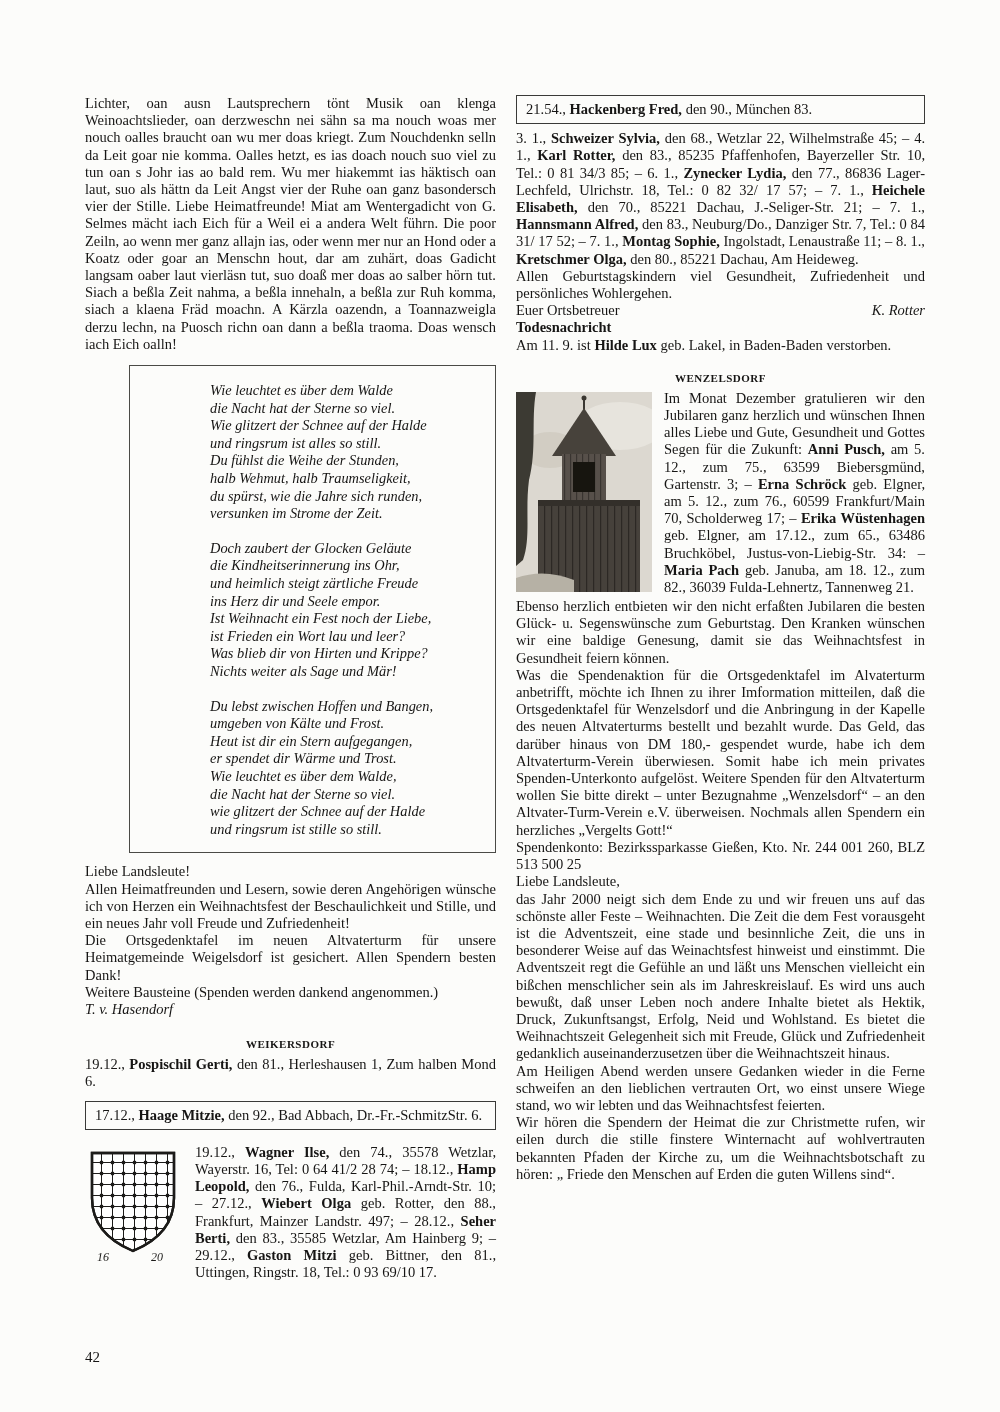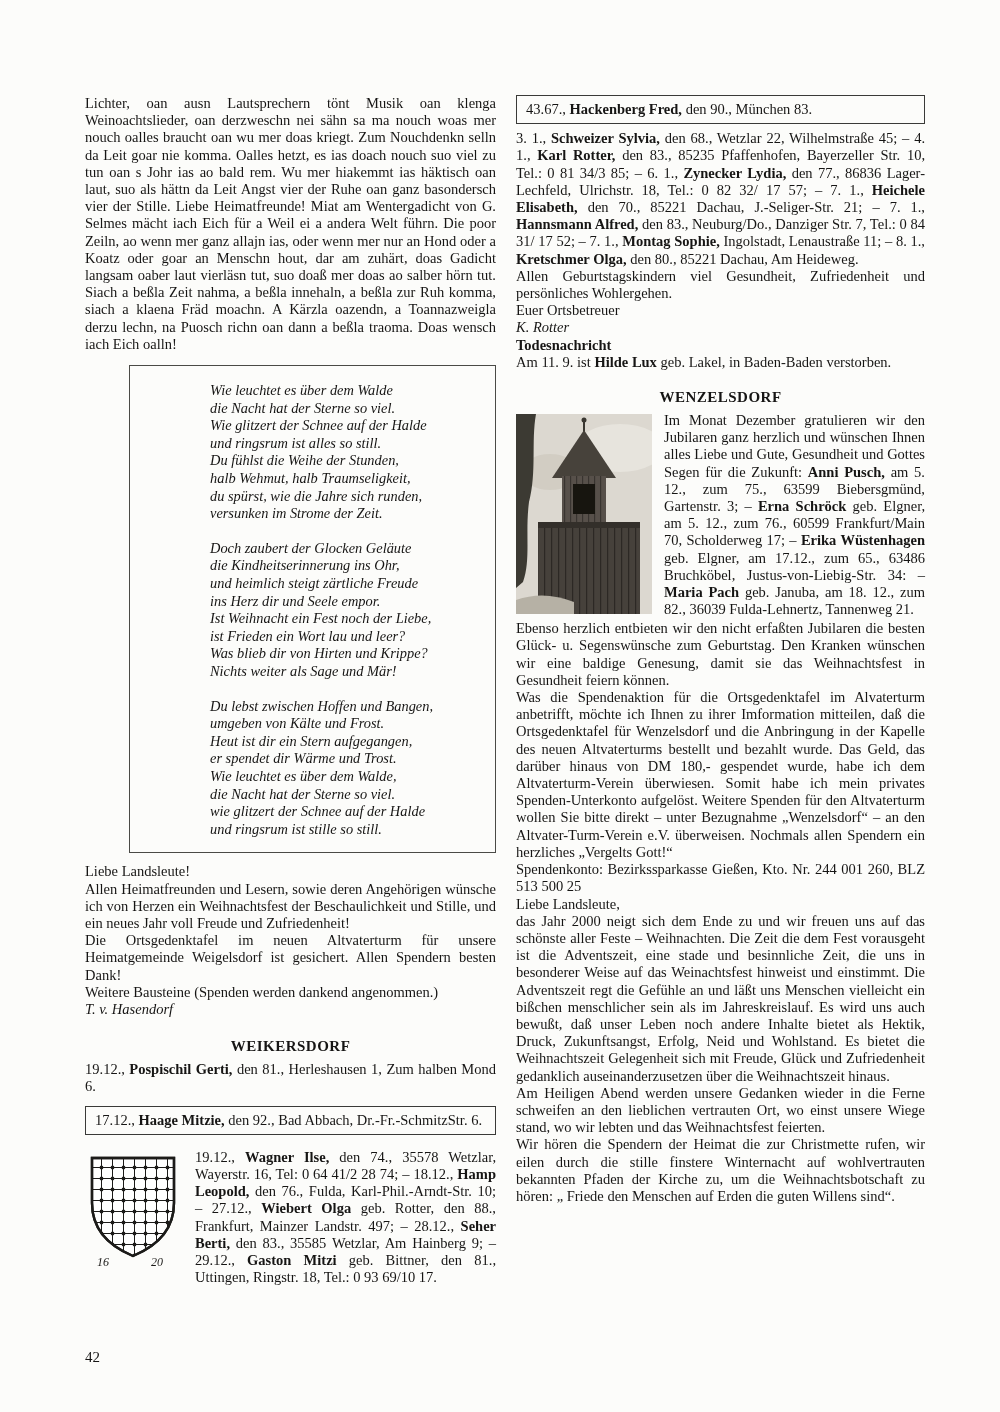--- a/index.html
+++ b/index.html
@@ -11,38 +11,38 @@
     padding:95px 75px 0 85px;
   }
   .columns { display:flex; gap:20px; }
   .col { width:412px; }
   .col-right { width:410px; }
 
   p.body-text, div.body-text {
     font-size:14.5px; line-height:17.2px; text-align:justify;
   }
   .section-title {
-    font-size:15px; font-weight:bold; text-align:center;
+    font-size:11px; font-weight:bold; text-align:center;
     letter-spacing:0.5px; margin:20px 0 6px 0;
   }
   .entry-box {
     border:1.5px solid #3a3a38; padding:5px 9px; margin:10px 0 6px 0;
     background:#fcfcfa;
   }
   .poem-box {
     border:1px solid #4a4a46; margin-top:12px; padding:16px 10px 14px 80px;margin-left:44px;
   }
   .poem-stanza {
     font-style:italic; font-size:14.4px; line-height:17.6px;
     white-space:pre-line; margin-bottom:17px;
   }
   .poem-stanza:last-child { margin-bottom:0; }
   .closing { margin-top:10px; }
   .signature { font-style:italic; text-align:right; padding-right:8px; }
-  .signoff-row { display:flex; justify-content:space-between; font-size:14.5px; line-height:17.2px;flex-direction:column; }
+  .signoff-row { display:flex; justify-content:space-between; font-size:14.5px; line-height:17.2px; }
   .signoff-name { font-style:italic; }
   .bold-line { font-weight:bold; }
   .crest-float { float:left; margin:2px 14px 4px 0; }
   .photo-float { float:left; margin:2px 12px 2px 0; }
   .clearfix::after { content:""; display:block; clear:both; }
   .page-number {
     position:absolute; left:85px; bottom:46px; font-size:15px;
   } .mt14 { margin-top:14px; } .mt16 { margin-top:0; }
 </style>
 </head>
@@ -115,21 +115,21 @@
             <text x="66" y="115" font-size="12" font-style="italic" fill="#1c1b19">20</text>
           </svg>
         </span>
         <span><span>19.12., </span><span style="font-weight: bold;">Wagner Ilse,</span><span> den 74., 35578 Wetzlar, Wayerstr. 16, Tel: 0 64 41/2 28 74; – 18.12., </span><span style="font-weight: bold;">Hamp Leopold,</span><span> den 76., Fulda, Karl-Phil.-Arndt-Str. 10; – 27.12., </span><span style="font-weight: bold;">Wiebert Olga</span><span> geb. Rotter, den 88., Frankfurt, Mainzer Landstr. 497; – 28.12., </span><span style="font-weight: bold;">Seher Berti,</span><span> den 83., 35585 Wetzlar, Am Hainberg 9; – 29.12., </span><span style="font-weight: bold;">Gaston Mitzi</span><span> geb. Bittner, den 81., Uttingen, Ringstr. 18, Tel.: 0 93 69/10 17.</span></span>
       </div>
 
     </section>
 
     <section class="col col-right">
 
-      <div class="entry-box body-text" style="margin-top:0;"><span>43.67., </span><span style="font-weight: bold;">Hackenberg Fred,</span><span> den 90., München 83.</span></div>
+      <div class="entry-box body-text" style="margin-top:0;"><span>21.54., </span><span style="font-weight: bold;">Hackenberg Fred,</span><span> den 90., München 83.</span></div>
 
       <p class="body-text mt16"><span>3. 1., </span><span style="font-weight: bold;">Schweizer Sylvia,</span><span> den 68., Wetzlar 22, Wilhelmstraße 45; – 4. 1., </span><span style="font-weight: bold;">Karl Rotter,</span><span> den 83., 85235 Pfaffenhofen, Bayerzeller Str. 10, Tel.: 0 81 34/3 85; – 6. 1., </span><span style="font-weight: bold;">Zynecker Lydia,</span><span> den 77., 86836 Lager-Lechfeld, Ulrichstr. 18, Tel.: 0 82 32/ 17 57; – 7. 1., </span><span style="font-weight: bold;">Heichele Elisabeth,</span><span> den 70., 85221 Dachau, J.-Seliger-Str. 21; – 7. 1., </span><span style="font-weight: bold;">Hannsmann Alfred,</span><span> den 83., Neuburg/Do., Danziger Str. 7, Tel.: 0 84 31/ 17 52; – 7. 1., </span><span style="font-weight: bold;">Montag Sophie,</span><span> Ingolstadt, Lenaustraße 11; – 8. 1., </span><span style="font-weight: bold;">Kretschmer Olga,</span><span> den 80., 85221 Dachau, Am Heideweg.</span></p>
 
       <p class="body-text">Allen Geburtstagskindern viel Gesundheit, Zufriedenheit und persönliches Wohlergehen.</p>
 
       <div class="signoff-row">
         <span>Euer Ortsbetreuer</span>
         <span class="signoff-name">K. Rotter</span>
       </div>
 

